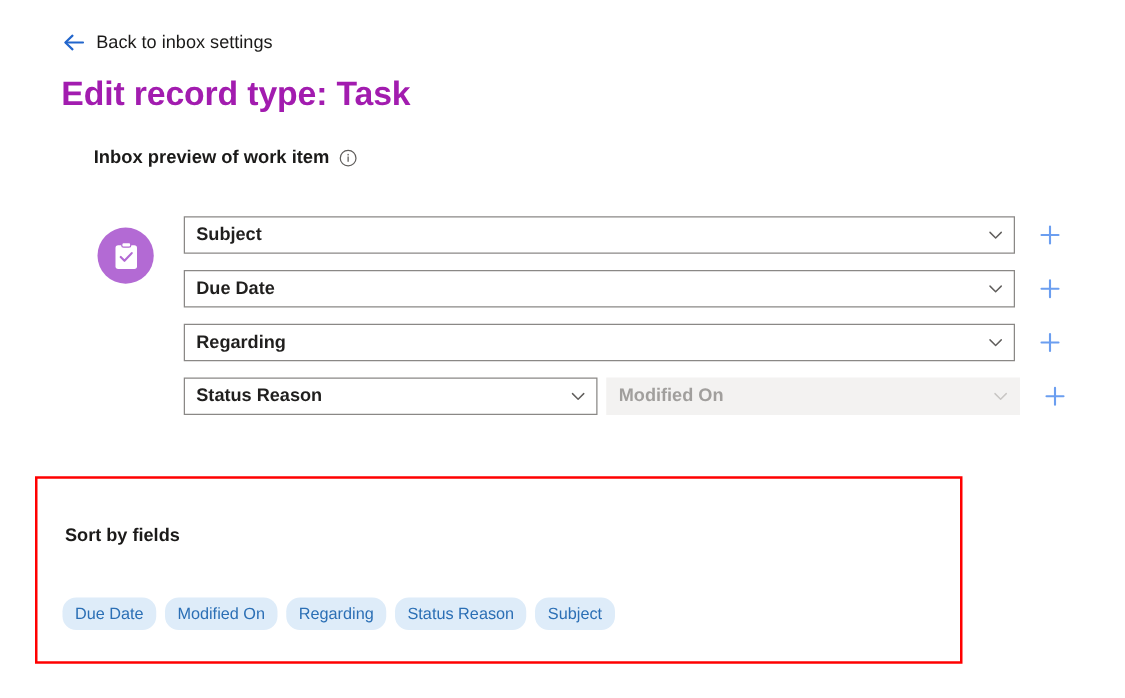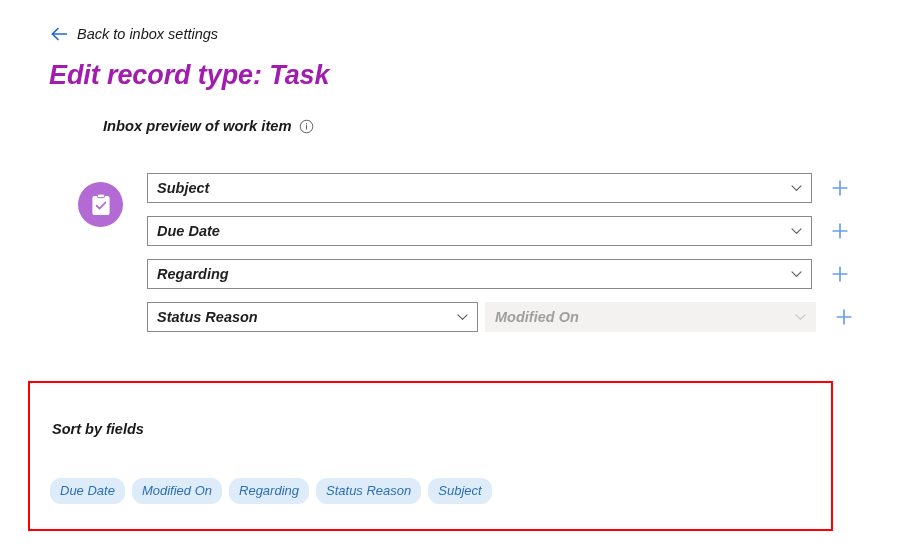--- a/index.html
+++ b/index.html
@@ -4,42 +4,42 @@
 <style>
   * { box-sizing: border-box; }
   html, body {
     margin: 0; padding: 0;
     width: 900px; height: 558px;
     background: #ffffff;
     font-family: "Liberation Sans", sans-serif;
     color: #201f1e;
     overflow: hidden;
   }
-  .page { position: relative; width: 900px; height: 558px; background:#fff;font-style:italic; }
+  .page { position: relative; width: 900px; height: 558px; background:#fff; }
 
   
   .back-link {
     position: absolute; left: 50px; top: 26px;
     display: flex; align-items: center; gap: 9px;
     cursor: pointer;
   }
   .back-arrow { width: 18px; height: 16px; display:block; }
   .back-label { font-size: 14.5px; color: #1b1a19; line-height: 1; }
 
   
   .page-title {
     position: absolute; left: 49px; top: 60px;
     font-size: 27px; font-weight: 700; color: #a21caf;
     letter-spacing: -0.1px;
   }
 
   
   .section-head {
     position: absolute; left: 75px; top: 118px;
-    display: flex; align-items: center; gap: 7px; margin-left: 28px;
+    display: flex; align-items: center; gap: 7px;
   }
   .section-head-label { font-size: 14.7px; font-weight: 700; color: #1b1a19; }
   .info-icon { width: 15px; height: 15px; display:block; margin-top:1px; }
 
   .reset-group {
     position: absolute; right: 18px; top: 115px;
     display: flex; align-items: center; gap: 16px;
   }
   .reset-label { font-size: 14.5px; color: #a19f9d; cursor: default; }
   .hist-icon { width: 20px; height: 20px; display: block; cursor: default; }
@@ -78,21 +78,21 @@
   .plus-btn {
     margin-left: 18px; width: 20px; height: 20px;
     display: flex; align-items: center; justify-content: center;
     cursor: pointer;
   }
   .plus-btn svg { display:block; }
 
   
   .sort-box {
     position: absolute; left: 28px; top: 381px;
-    width: 805px; height: 150px;
+    width: 742px; height: 150px;
     border: 2px solid #ff0000; background: #ffffff;
   }
   .sort-title {
     position: absolute; left: 22px; top: 38px;
     font-size: 14.5px; font-weight: 700; color: #1b1a19;
   }
   .sort-desc {
     position: absolute; left: 22px; top: 59px;
     font-size: 14.7px; color: #323130;
   }

